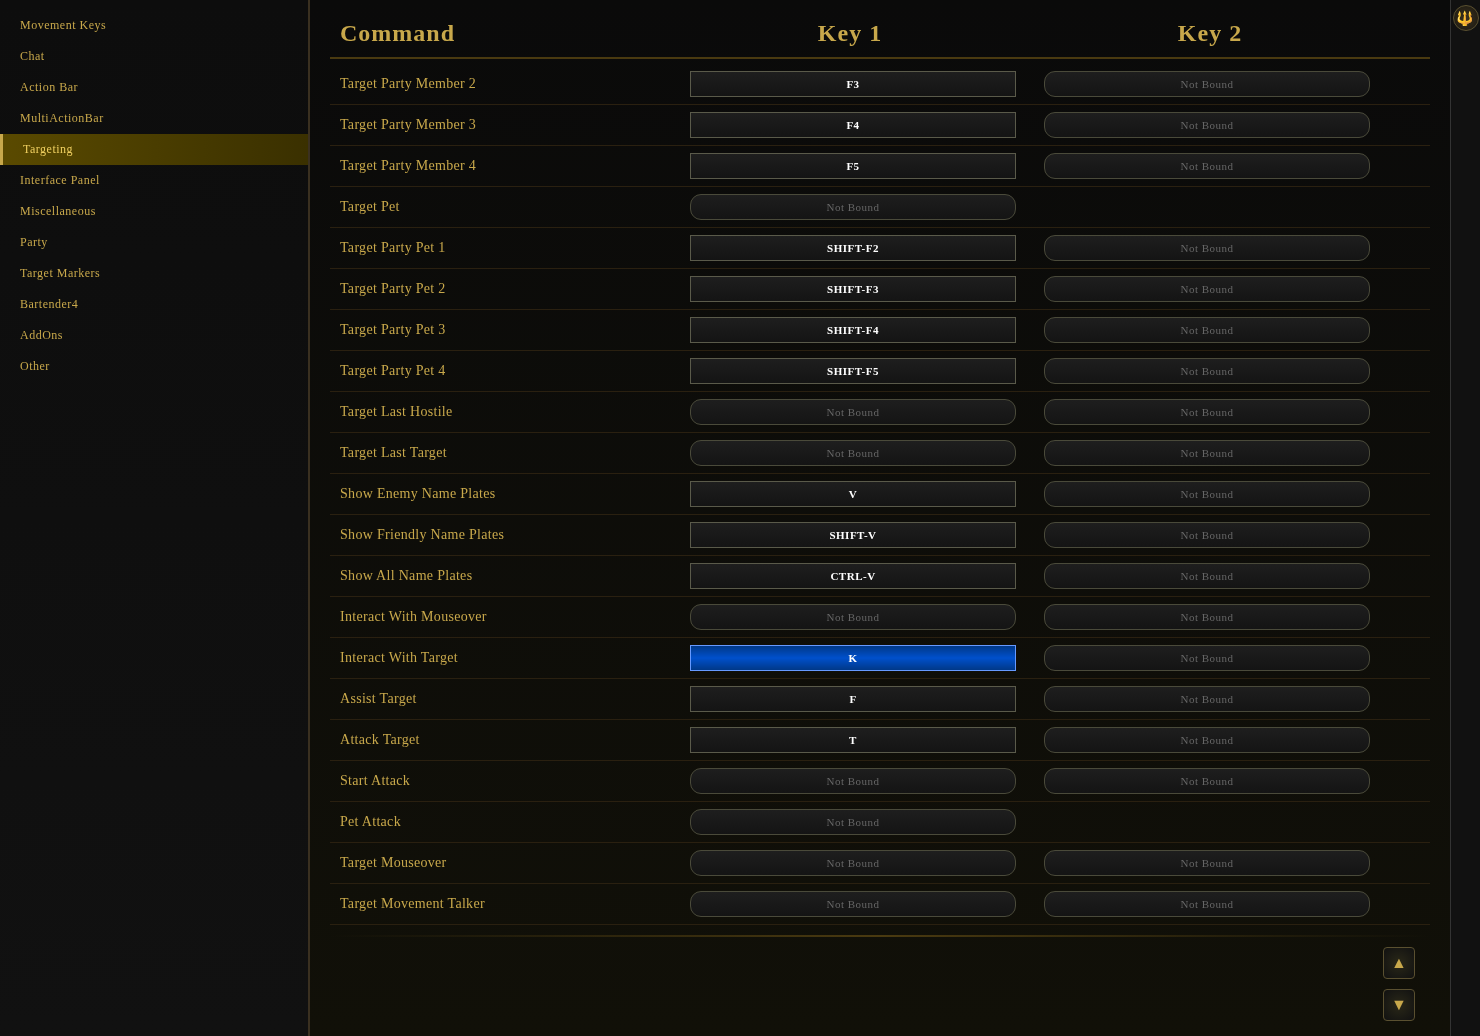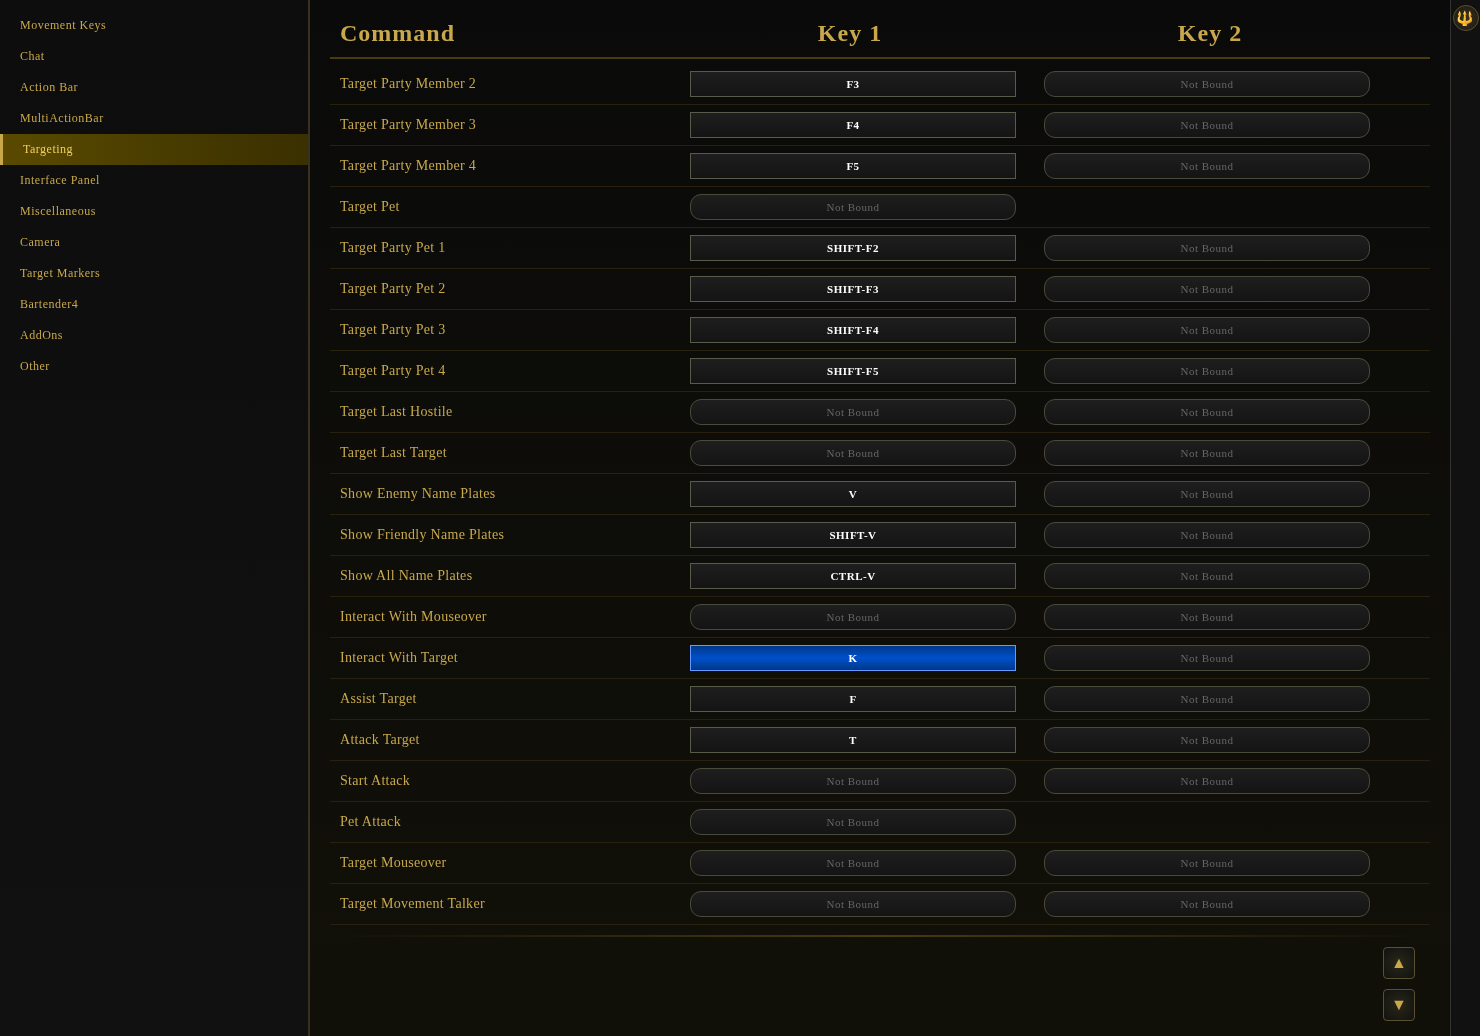--- a/index.html
+++ b/index.html
@@ -206,21 +206,21 @@
 <body>
 
 <div class="sidebar">
 <div class="sidebar-item">Movement Keys</div>
     <div class="sidebar-item">Chat</div>
     <div class="sidebar-item">Action Bar</div>
     <div class="sidebar-item">MultiActionBar</div>
     <div class="sidebar-item active">Targeting</div>
     <div class="sidebar-item">Interface Panel</div>
     <div class="sidebar-item">Miscellaneous</div>
-    <div class="sidebar-item">Camera</div>
+    <div class="sidebar-item">Party</div>
     <div class="sidebar-item">Target Markers</div>
     <div class="sidebar-item">Bartender4</div>
     <div class="sidebar-item">AddOns</div>
     <div class="sidebar-item">Other</div>
   </div>
 
 <div class="main-content">
 
   <div class="header-row">
     <div class="header-cell command">Command</div>

